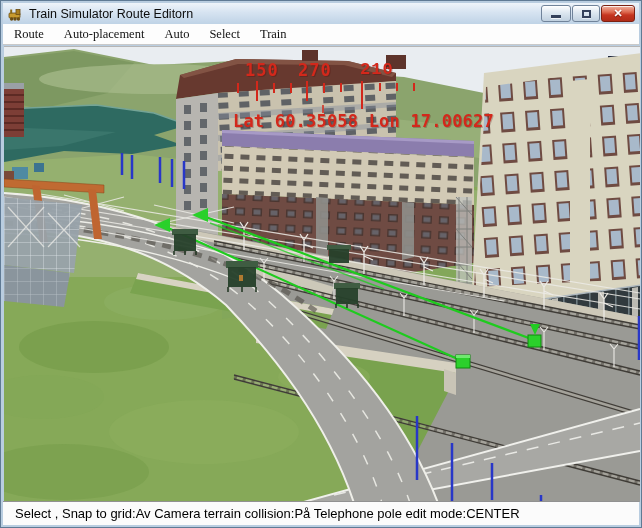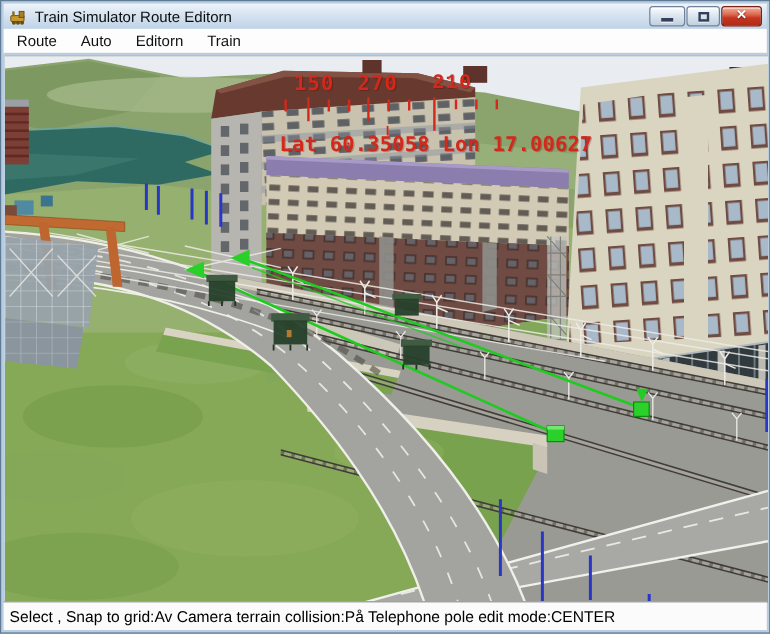--- a/index.html
+++ b/index.html
@@ -31,40 +31,40 @@
     width:34px;border-color:#7c2012;
     background:linear-gradient(#f0b3a2,#dd6a50 40%,#c53520 60%,#b02c18);
   }
   .glyph-min{display:block;width:10px;height:3px;background:#33405a;margin-top:6px;box-shadow:0 1px 0 rgba(255,255,255,.7);}
   .glyph-max{display:block;width:9px;height:8px;border:2px solid #33405a;box-shadow:0 1px 0 rgba(255,255,255,.5);}
   .glyph-close{color:#fff;font-size:11px;font-weight:bold;line-height:1;text-shadow:0 1px 1px #6d180c;}
   
   .menubar{
     position:absolute;left:2px;top:23px;right:2px;height:21px;
     background:#fdfdfd;border-bottom:1px solid #c9c9c9;
-    display:flex;align-items:center;font-size:12.5px;color:#111;
+    display:flex;align-items:center;font-size:12.5px;color:#111;font-family:Liberation Serif, serif;
   }
   .mi{padding:2px 10px;white-space:nowrap;}
   .mi:first-child{margin-left:1px;}
   
   .viewport{
     position:absolute;left:3px;top:45px;width:636px;height:456px;
     overflow:hidden;background:#e9edf1;border-top:1px solid #b5b5b5;
   }
   .viewport svg{display:block;}
   .red-ov{
     position:absolute;color:#d3281b;
     font-family:"DejaVu Sans Mono",monospace;font-size:17px;font-weight:bold;
     letter-spacing:1px;text-shadow:1px 1px 0 rgba(80,0,0,.25);white-space:pre;
   }
   
   .statusbar{
     position:absolute;left:2px;right:2px;bottom:2px;height:24px;
     background:#fbfbfb;border-top:1px solid #919191;
-    font-size:13px;color:#000;display:flex;align-items:center;padding-left:5px;
+    font-size:13px;color:#000;display:flex;align-items:center;padding-left:12px;
     white-space:nowrap;overflow:hidden;
   }
 </style>
 </head>
 <body>
 
 <div class="window">
   <div class="frame"></div>
 
   <div class="titlebar">
@@ -87,22 +87,23 @@
           <span class="glyph-max"></span>
         </div>
       <div class="wbtn close">
           <span class="glyph-close">✕</span>
         </div>
     </div>
   </div>
 
   <div class="menubar">
     <span class="mi">Route</span>
+    <span class="mi">Auto-placement</span>
     <span class="mi">Auto</span>
-    <span class="mi">Editorn</span>
+    <span class="mi">Select</span>
     <span class="mi">Train</span>
   </div>
 
   <div class="viewport">
     <svg width="636" height="456" viewBox="0 0 636 456">
       <defs>
         <pattern id="patTower" width="21" height="11" patternUnits="userSpaceOnUse" patternTransform="rotate(-3)">
           <rect x="1" y="1" width="10" height="6" fill="#4c5158" opacity="0.85"></rect>
         </pattern>
         <pattern id="patLavA" width="16" height="12" patternUnits="userSpaceOnUse" patternTransform="rotate(2.5)">

